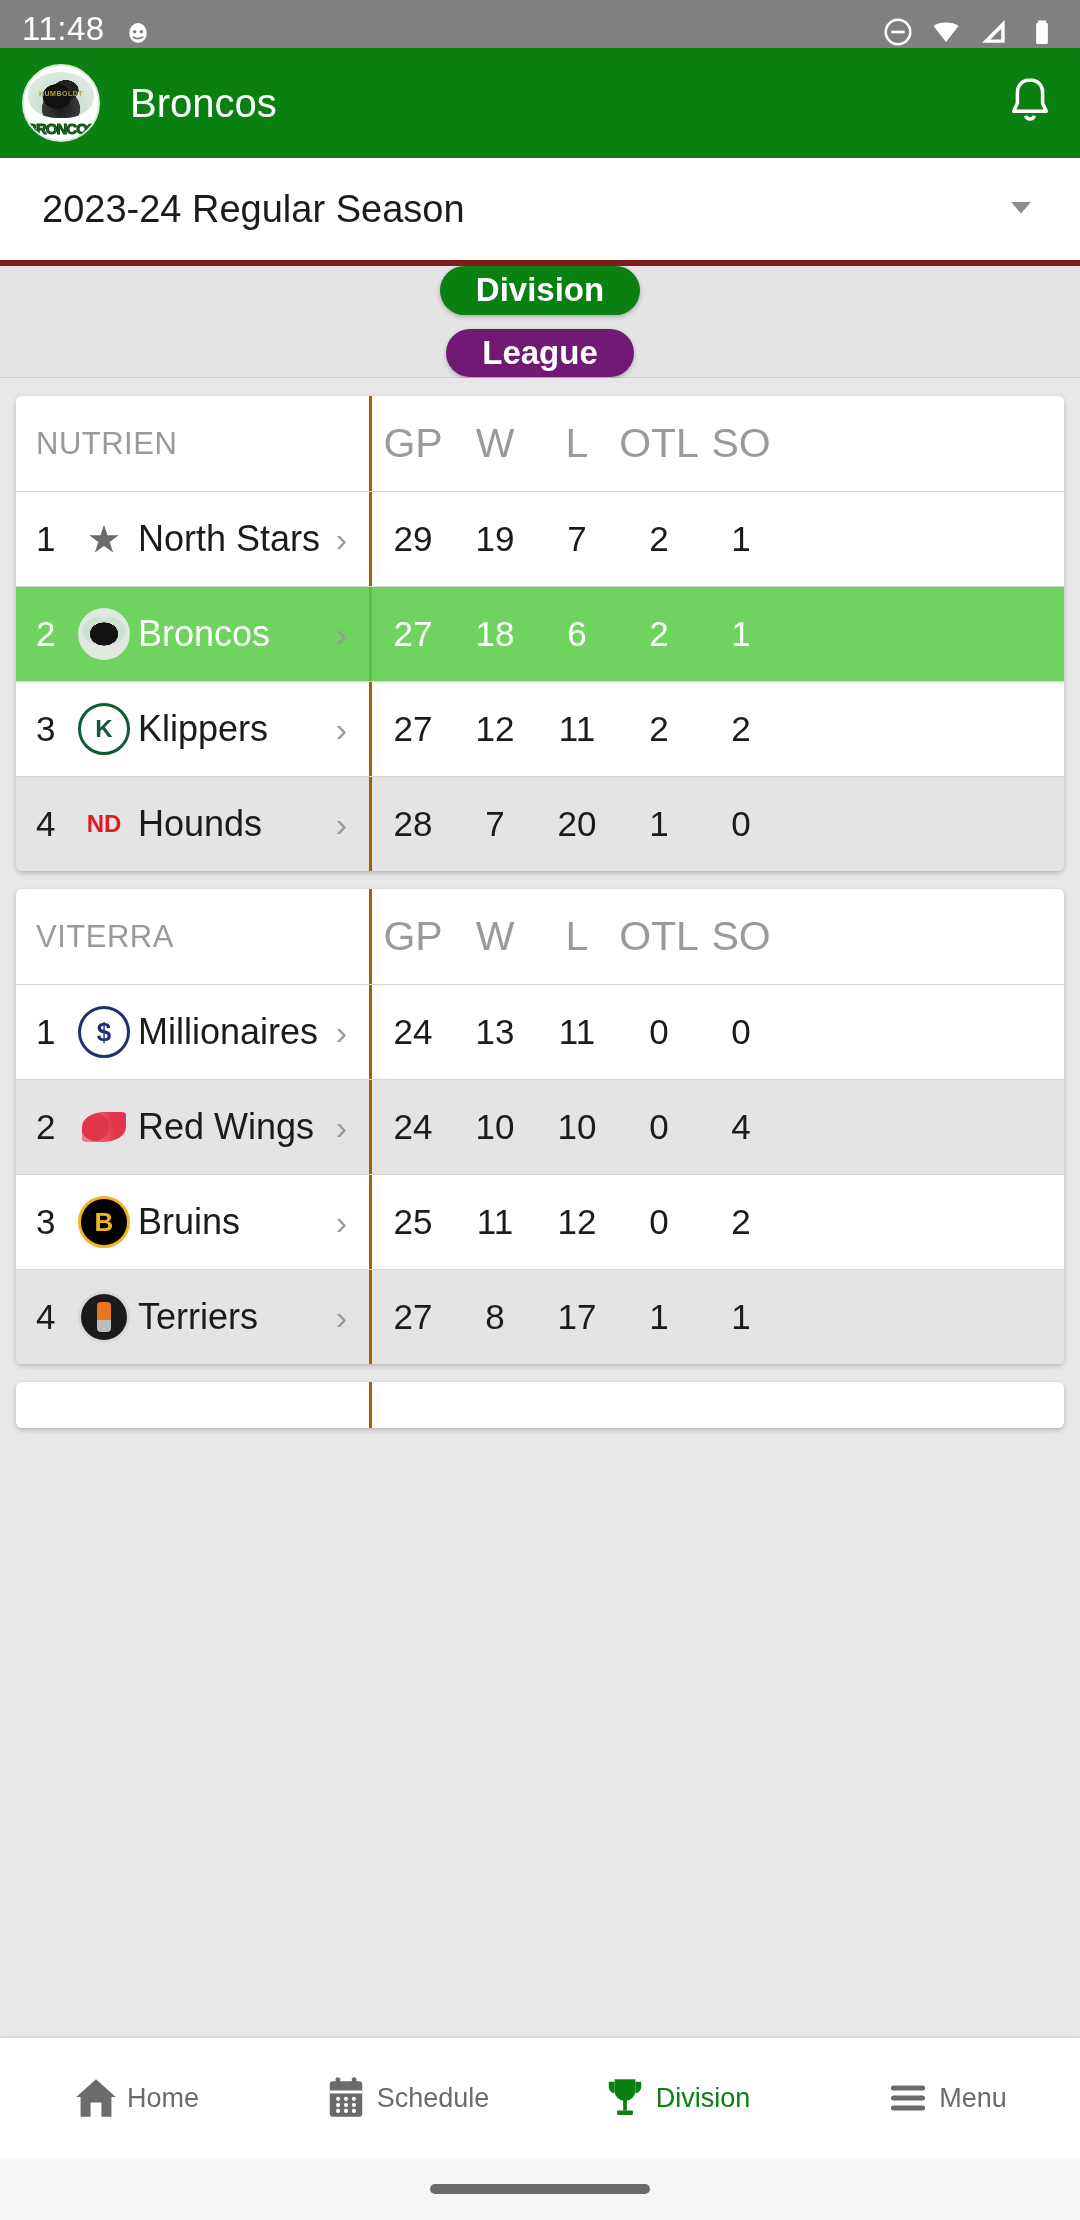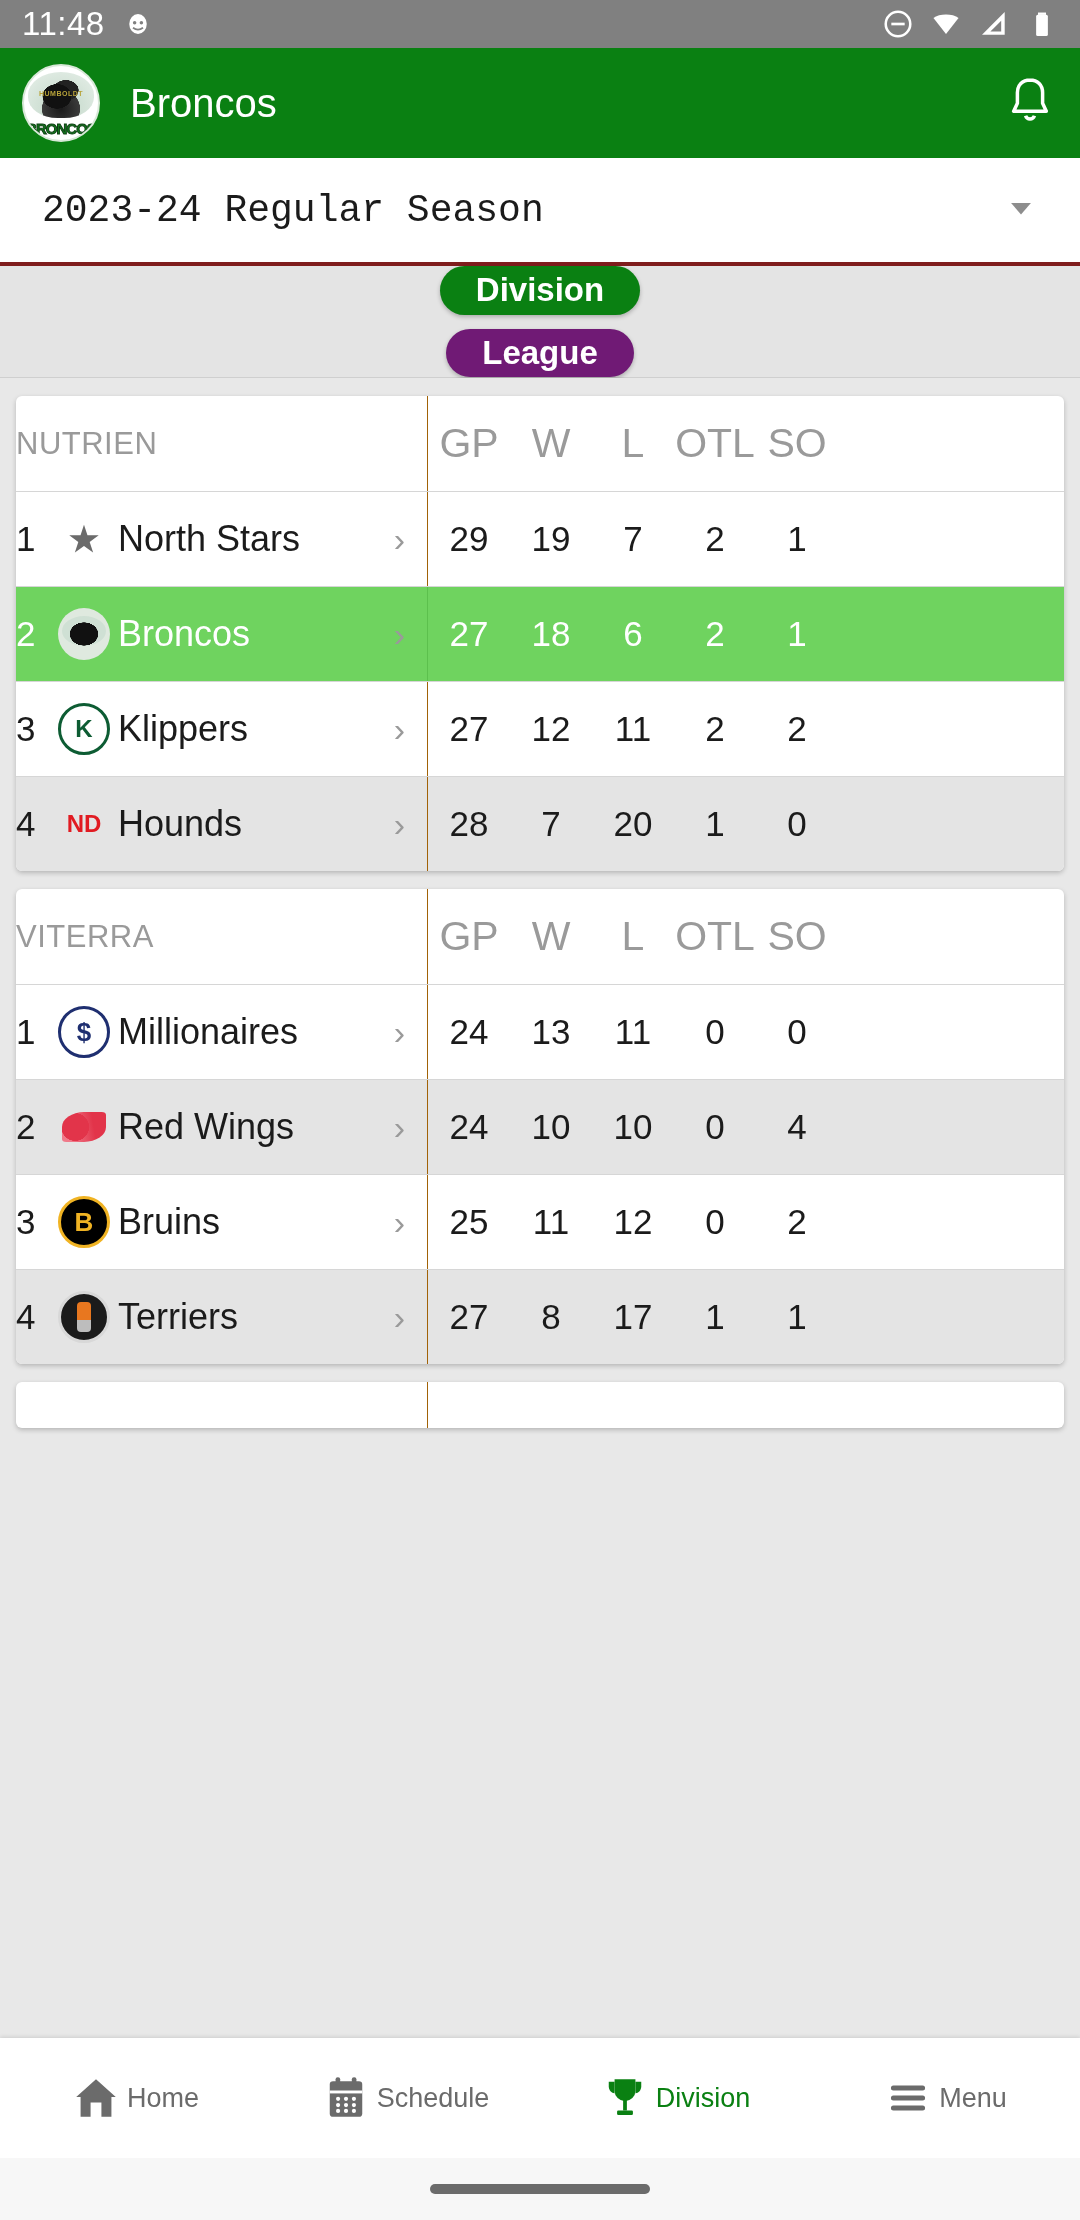--- a/index.html
+++ b/index.html
@@ -6,21 +6,21 @@
   html,body {
     width:1080px; height:2220px;
     font-family:"Liberation Sans", sans-serif;
     background:#e8e8e8;
     overflow:hidden;
   }
   .phone { position:relative; width:1080px; height:2220px; background:#e8e8e8; }
 
   
   .statusbar {
-    height:48px; background:#808080; display:flex; align-items:center;
+    height:48px; background:#808080; display:flex; align-items:flex-end;
     padding:0 22px; color:#fff;
   }
   .sb-time { font-size:33px; letter-spacing:.5px; }
   .sb-left-icons { display:flex; align-items:center; margin-left:18px; }
   .sb-right { margin-left:auto; display:flex; align-items:center; gap:16px; }
   .ic { display:block; }
 
   
   .appbar {
     height:110px; background:#0a8012; display:flex; align-items:center;
@@ -52,21 +52,21 @@
   .logo .lg-top {
     position:absolute; top:24px; left:0; right:0; text-align:center;
     font-size:7px; font-weight:bold; color:#b8a33a; letter-spacing:.5px;
   }
   .appbar-title { color:#fff; font-size:40px; margin-left:30px; font-weight:400; }
   .bell { margin-left:auto; }
 
   
   .season {
     background:#fff; height:108px; display:flex; align-items:center;
-    padding:12px 42px; border-bottom:4px solid #7f1d1d;font-family:Liberation Mono, monospace;
+    padding:12px 42px; border-bottom:6px solid #7f1d1d;
   }
   .season-label { font-size:38px; color:#1b1b1b; }
   .season-caret { margin-left:auto; }
 
   
   .togglebar {
     background:#e4e4e4; height:112px;
     display:flex; align-items:center; justify-content:center; gap:14px;
     border-bottom:1px solid #cfcfcf;
     flex-direction:column;
@@ -86,22 +86,22 @@
     position:absolute; top:378px; left:0; right:0; bottom:182px;
     background:#e8e8e8; overflow:hidden;
   }
   .card {
     margin:18px 16px 0 16px; background:#fff;
     border-radius:6px; box-shadow:0 2px 5px rgba(0,0,0,.22);
     overflow:hidden;
   }
   .row { display:flex; min-height:95px; }
   .row .left {
-    width:412px; flex:none; display:flex; align-items:center;
-    border-right:1px solid #a16207; 
+    width:356px; flex:none; display:flex; align-items:center;
+    border-right:3px solid #a16207; padding-left:20px;
   }
   .row .right { flex:1; display:flex; align-items:center; overflow:hidden; }
 
   .hdr { min-height:95px; }
   .hdr .left, .hdr .right { align-items:center; }
   .hdr-title { font-size:31px; color:#9a9a9a; letter-spacing:.5px; }
   .stat-cell {
     width:82px; flex:none; text-align:center;
     font-size:41px; color:#9a9a9a;
   }

